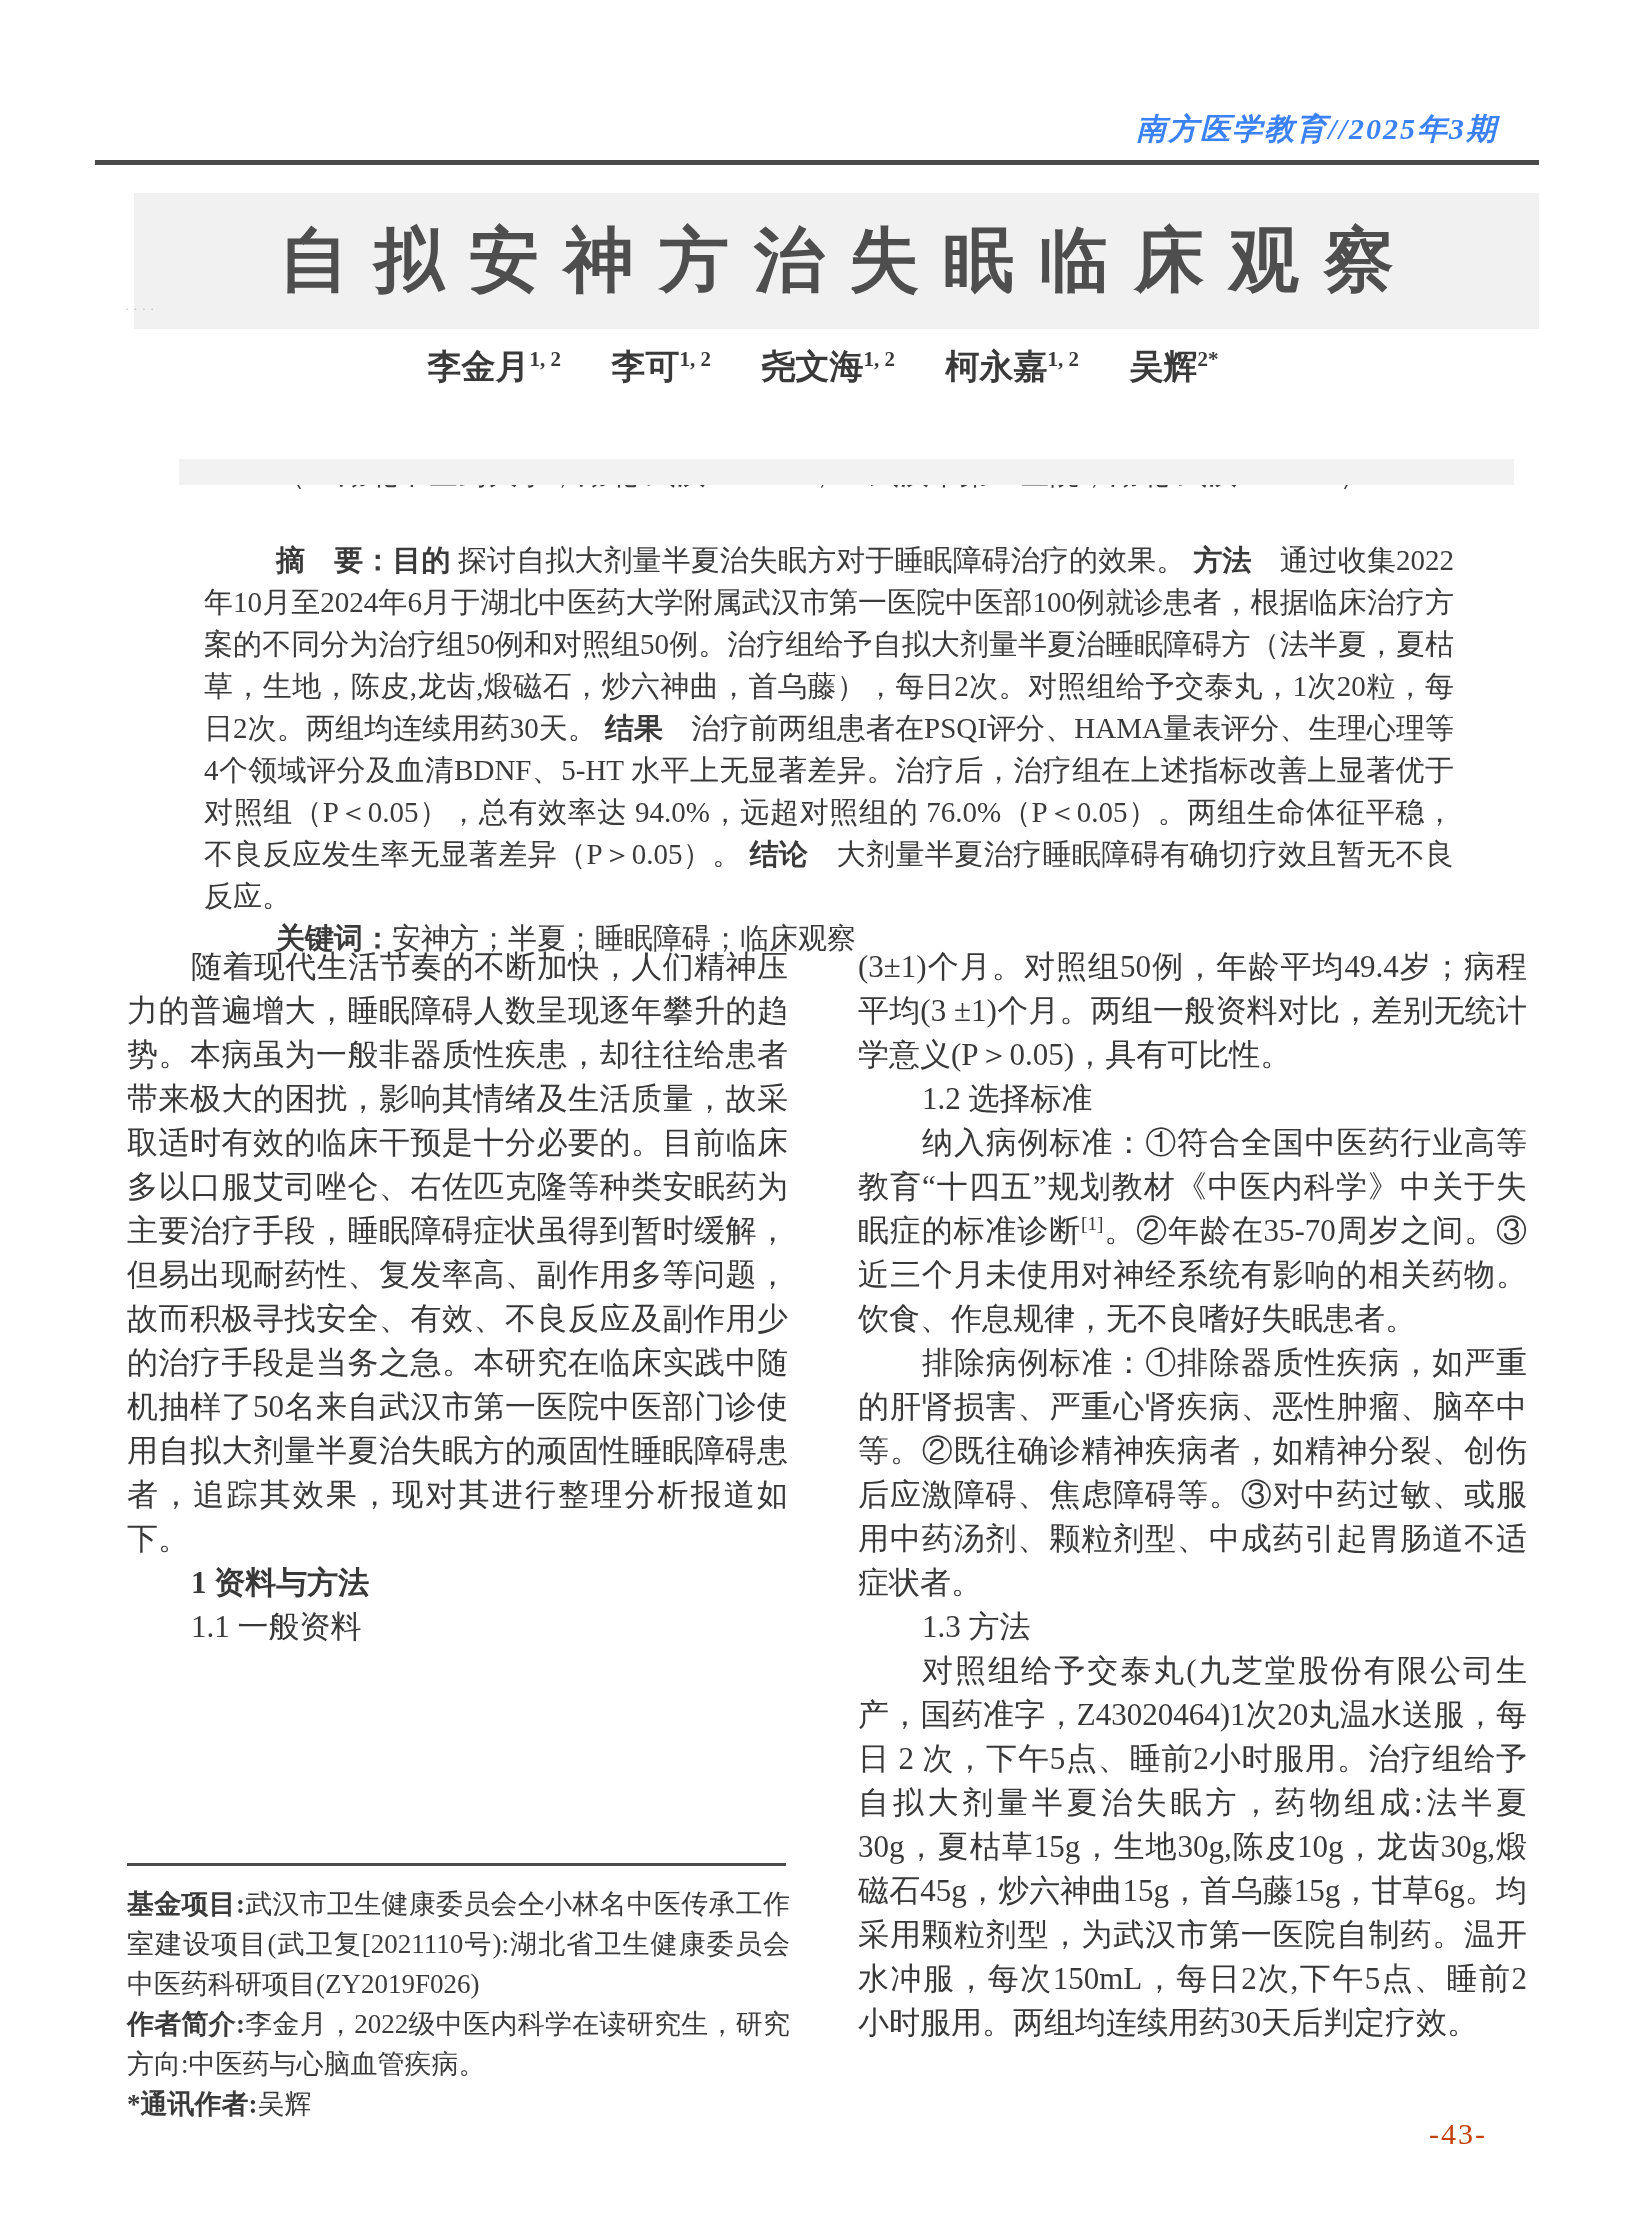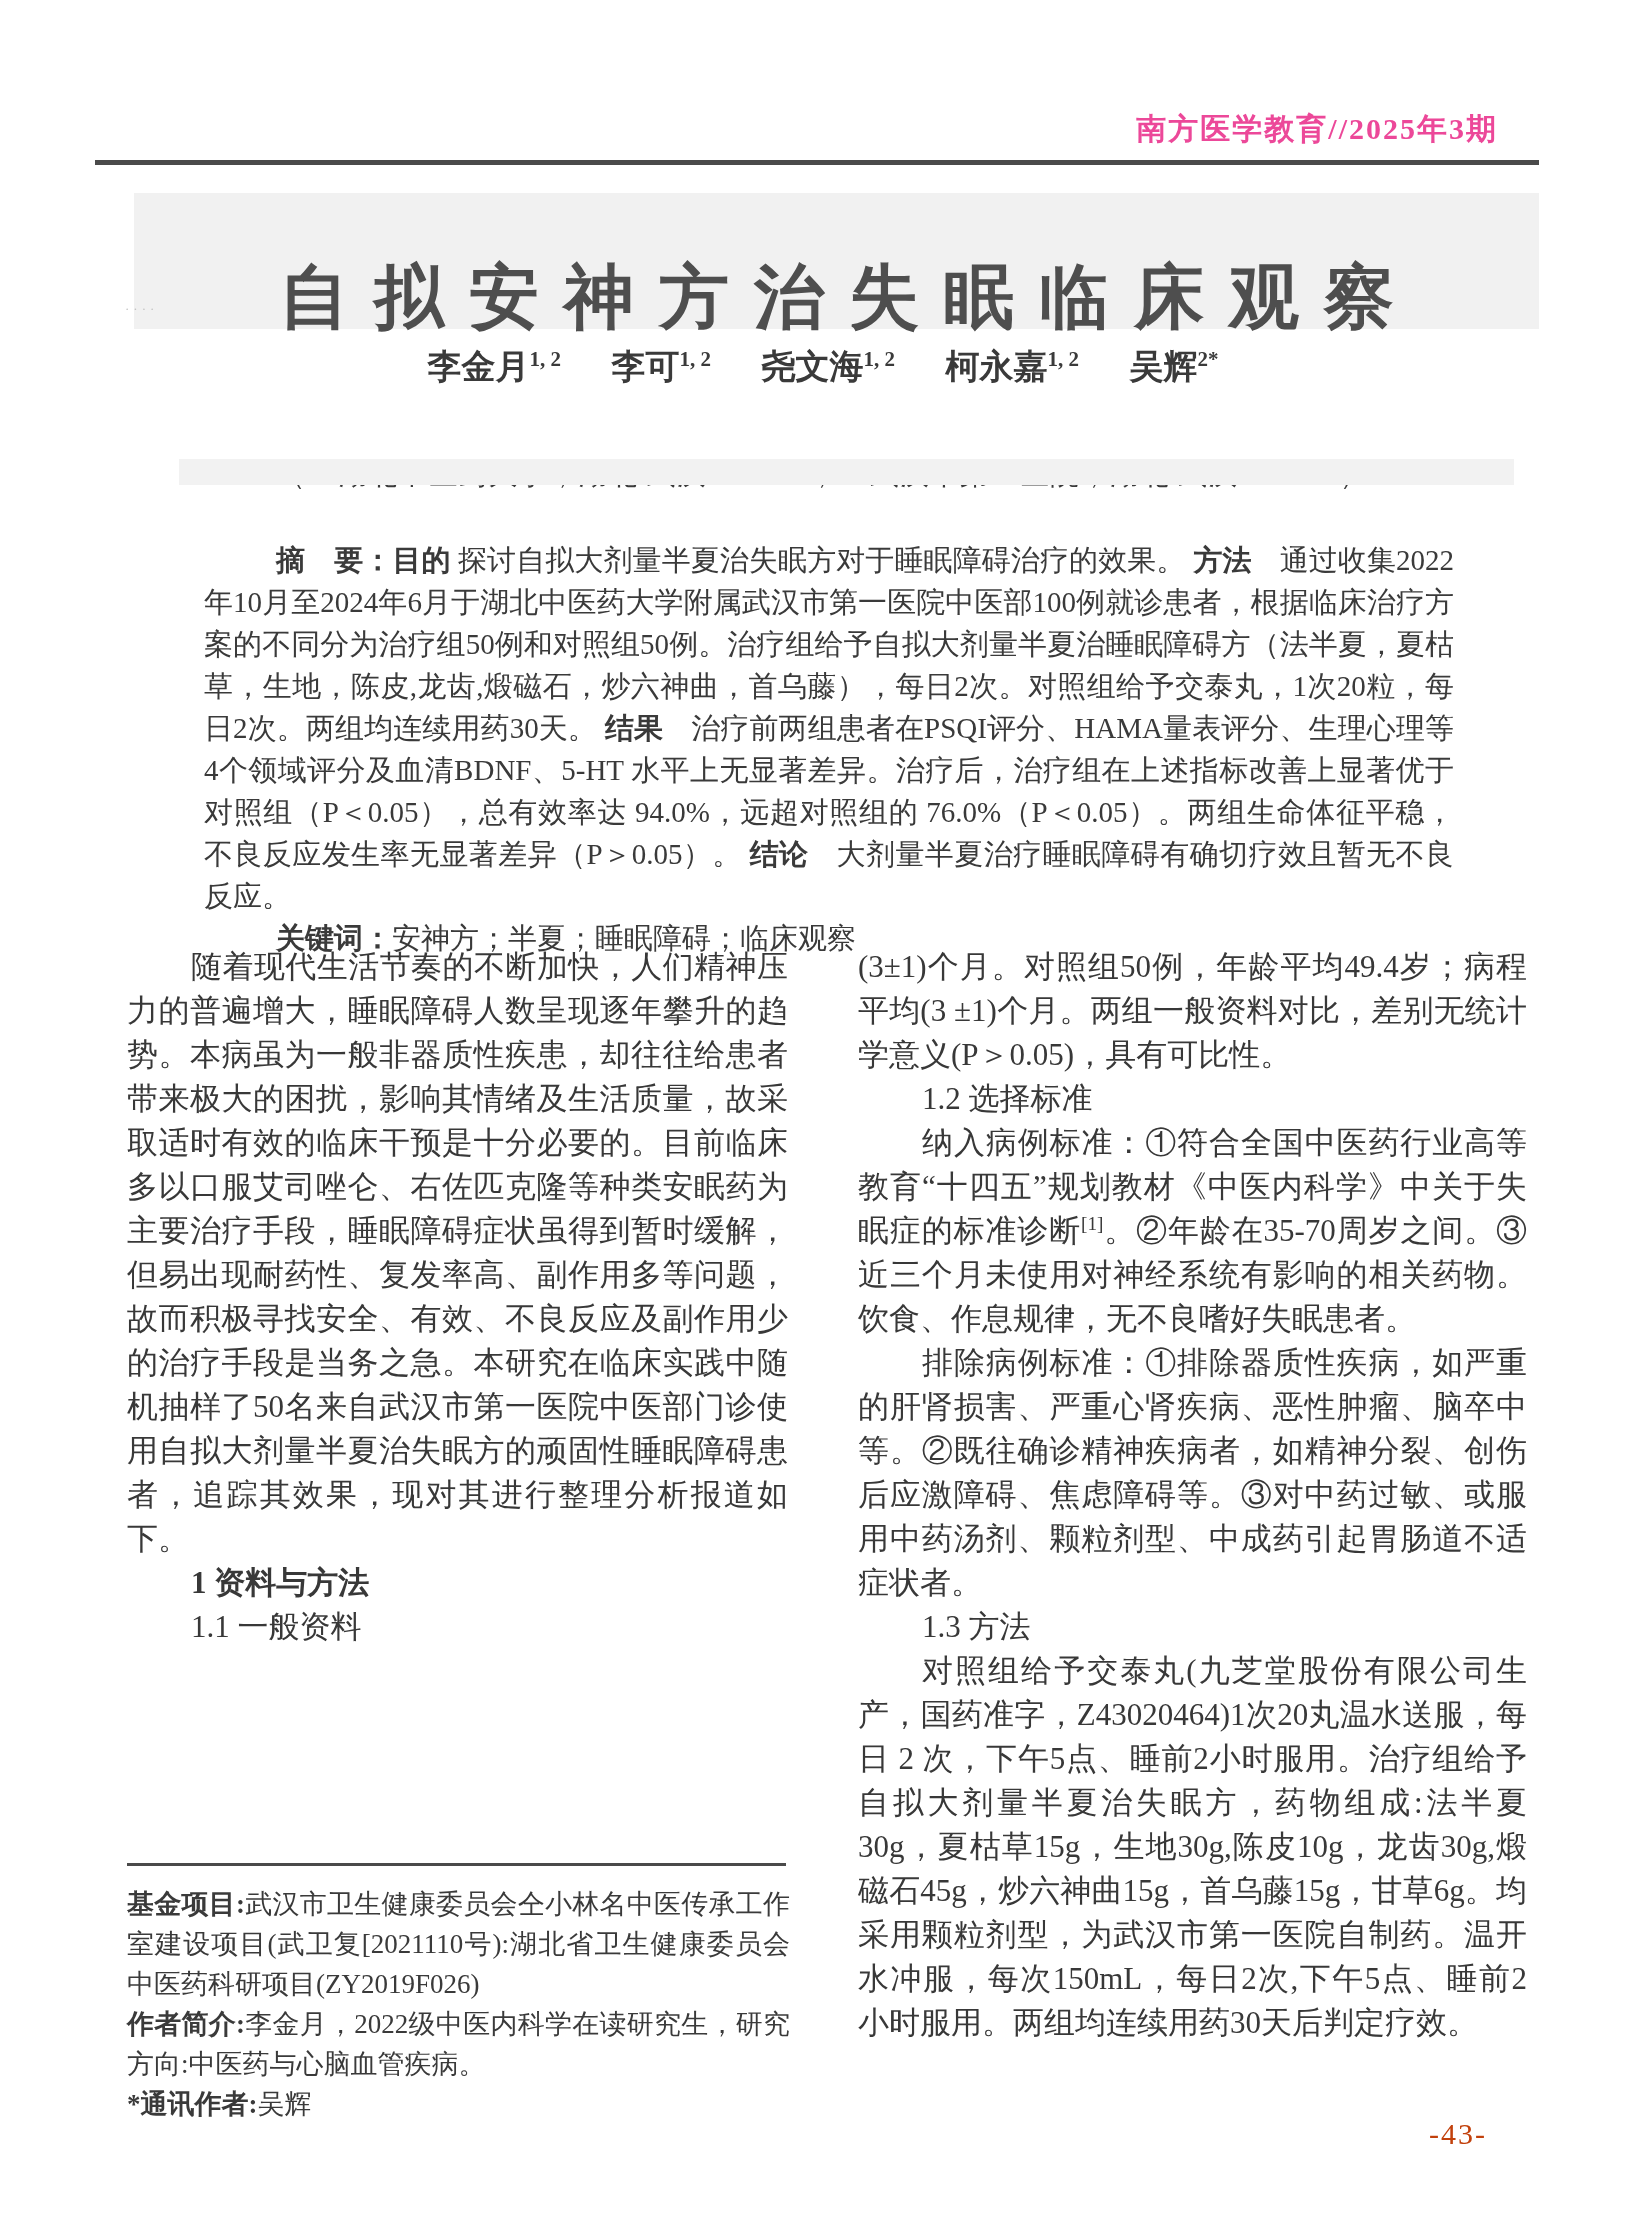--- a/index.html
+++ b/index.html
@@ -7,36 +7,36 @@
     position:relative;
     width:1646px;height:2234px;
     background:#ffffff;
     font-family:"Liberation Serif", serif;
     color:#3a3a3a;
     overflow:hidden;
   }
   
   .journal-line{
     position:absolute;top:109px;right:148px;
-    font-size:30px;font-weight:bold;color:#ec4899;
-    letter-spacing:2px;
+    font-size:30px;font-weight:bold;color:#3b82f6;
+    letter-spacing:2px;font-style:italic;
   }
   .header-rule{
     position:absolute;left:95px;top:160px;
     width:1444px;height:5px;background:#4a4a4a;
   }
   
   .title-banner{
     position:absolute;left:134px;top:193px;
     width:1405px;height:136px;background:#f1f1f1;
   }
   .title-text{
     width:100%;text-align:center;line-height:136px;
     font-size:70px;font-weight:bold;color:#4e4e4e;
-    letter-spacing:25px;text-indent:25px;white-space:nowrap;margin-top:37px;
+    letter-spacing:25px;text-indent:25px;white-space:nowrap;
   }
   .scan-dots{
     position:absolute;left:125px;top:301px;
     font-size:13px;color:#c2c2c2;letter-spacing:4px;
   }
   
   .authors{
     position:absolute;left:0;top:344px;width:1646px;
     text-align:center;font-size:34px;font-weight:bold;color:#3a3a3a;
   }

